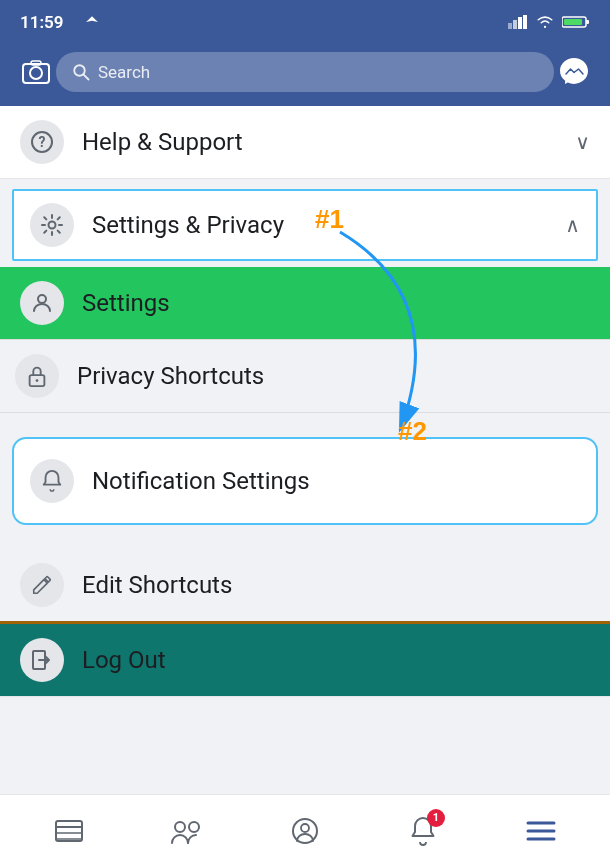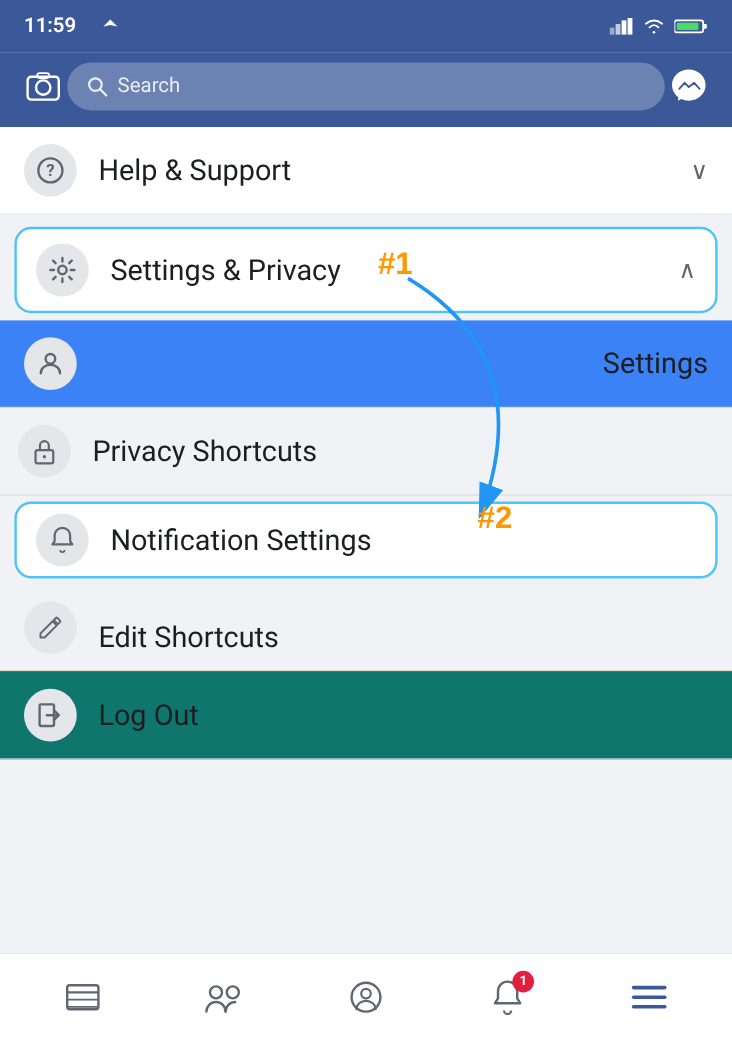--- a/index.html
+++ b/index.html
@@ -232,63 +232,63 @@
       <svg width="24" height="24" viewBox="0 0 24 24">
         <circle cx="12" cy="12" r="10" stroke="#606770" stroke-width="2" fill="none"></circle>
         <text x="12" y="17" text-anchor="middle" font-size="14" font-weight="700" fill="#606770">?</text>
       </svg>
     </div>
     <span class="menu-label">Help &amp; Support</span>
     <span class="chevron">∨</span>
   </div>
 
   <div style="background:#f0f2f5; padding: 4px 0;">
-    <div style="background:white; border: 2.5px solid #4fc3f7; border-radius: 14px; margin: 6px 12px; padding: 12px 16px; display:flex; align-items:center; gap:18px; cursor:pointer;">
+    <div style="background:white; border: 2.5px solid #4fc3f7; border-radius: 2px; margin: 6px 12px; padding: 12px 16px; display:flex; align-items:center; gap:18px; cursor:pointer;">
       <div class="icon-circle">
         <svg width="24" height="24" viewBox="0 0 24 24">
           <circle cx="12" cy="12" r="3.5" stroke="#606770" stroke-width="2" fill="none"></circle>
           <path d="M12 2v3M12 19v3M4.22 4.22l2.12 2.12M17.66 17.66l2.12 2.12M2 12h3M19 12h3M4.22 19.78l2.12-2.12M17.66 6.34l2.12-2.12" stroke="#606770" stroke-width="2" stroke-linecap="round"></path>
         </svg>
       </div>
       <span class="menu-label">Settings &amp; Privacy</span>
       <span class="chevron">∧</span>
     </div>
 
-    <div class="menu-item" style="background:#3b82f6; border-bottom:1px solid #ddd;text-align:right;">
+    <div class="menu-item" style="background:#22c55e; border-bottom:1px solid #ddd;">
       <div class="icon-circle">
         <svg width="24" height="24" viewBox="0 0 24 24">
           <circle cx="12" cy="8" r="4" stroke="#606770" stroke-width="2" fill="none"></circle>
           <path d="M4 20c0-4 3.6-7 8-7s8 3 8 7" stroke="#606770" stroke-width="2" fill="none" stroke-linecap="round"></path>
         </svg>
       </div>
       <span class="menu-label">Settings</span>
     </div>
 
     <div class="menu-item" style="background:#f0f2f5; border-bottom:1px solid #ddd;padding-left:15px;">
       <div class="icon-circle">
         <svg width="22" height="24" viewBox="0 0 22 26">
           <rect x="3" y="12" width="16" height="12" rx="2" stroke="#606770" stroke-width="2" fill="none"></rect>
           <path d="M7 12V8a4 4 0 0 1 8 0v4" stroke="#606770" stroke-width="2" fill="none" stroke-linecap="round"></path>
           <circle cx="11" cy="18" r="1.5" fill="#606770"></circle>
         </svg>
       </div>
       <span class="menu-label">Privacy Shortcuts</span>
     </div>
 
-    <div style="background:white; border: 2.5px solid #4fc3f7; border-radius: 14px; margin: 5px 12px; padding: 8px 16px; display:flex; align-items:center; gap:18px; cursor:pointer;">
+    <div style="background:white; border: 2.5px solid #4fc3f7; border-radius: 14px; margin: 24px 12px; padding: 20px 16px; display:flex; align-items:center; gap:18px; cursor:pointer;">
       <div class="icon-circle">
         <svg width="22" height="24" viewBox="0 0 22 26">
           <path d="M11 2a7 7 0 0 1 7 7v5l2 3H2l2-3V9a7 7 0 0 1 7-7z" stroke="#606770" stroke-width="2" fill="none" stroke-linejoin="round"></path>
           <path d="M9 22a2 2 0 0 0 4 0" stroke="#606770" stroke-width="1.5" fill="none"></path>
         </svg>
       </div>
       <span class="menu-label">Notification Settings</span>
     </div>
 
-    <div class="menu-item" style="background:#f0f2f5; border-bottom:1px solid #a16207;align-items:flex-end;">
+    <div class="menu-item" style="background:#f0f2f5; border-bottom:3px solid #a16207;">
       <div class="icon-circle">
         <svg width="22" height="22" viewBox="0 0 24 24">
           <path d="M3 17.25V21h3.75L17.81 9.94l-3.75-3.75L3 17.25z" stroke="#606770" stroke-width="1.8" fill="none" stroke-linejoin="round"></path>
           <path d="M20.71 7.04a1 1 0 0 0 0-1.41l-2.34-2.34a1 1 0 0 0-1.41 0l-1.83 1.83 3.75 3.75 1.83-1.83z" stroke="#606770" stroke-width="1.8" fill="none"></path>
         </svg>
       </div>
       <span class="menu-label">Edit Shortcuts</span>
     </div>
 
     <div class="menu-item" style="background:#0f766e;">

